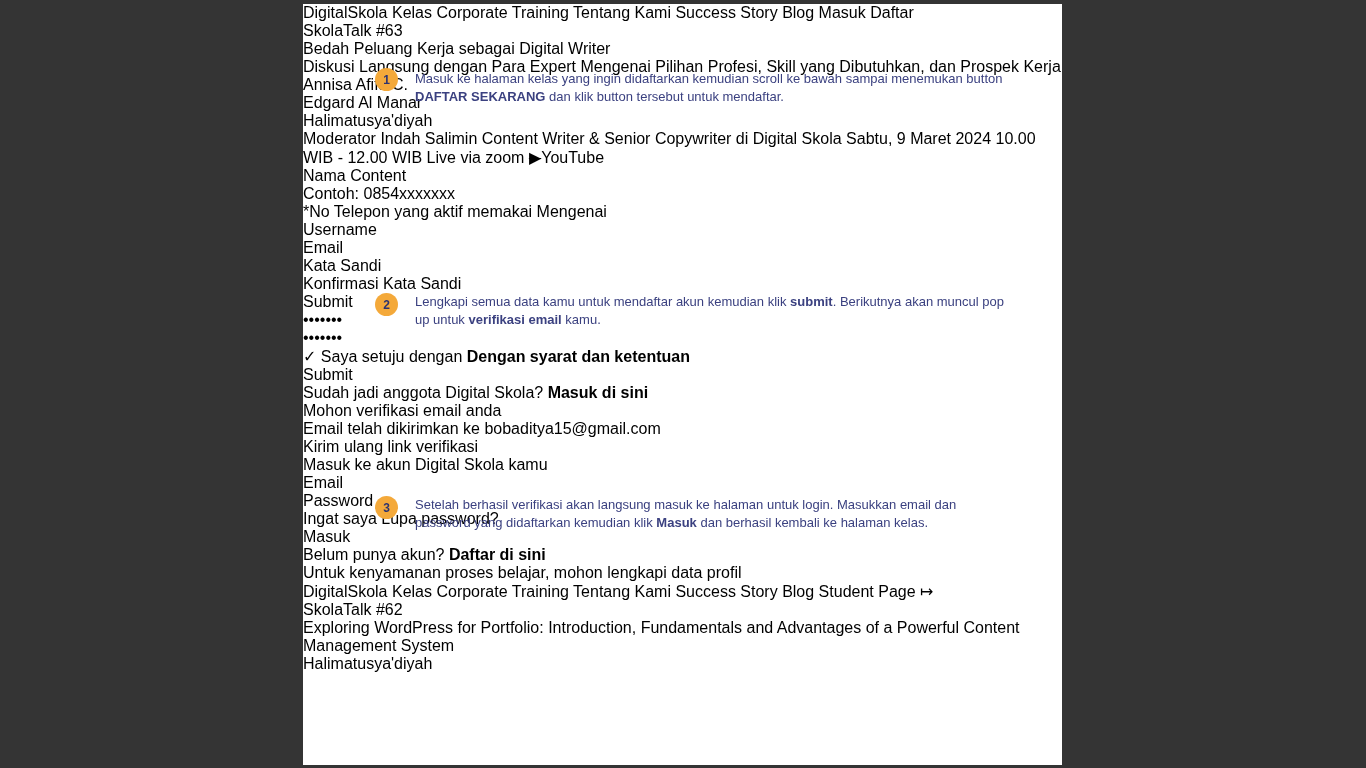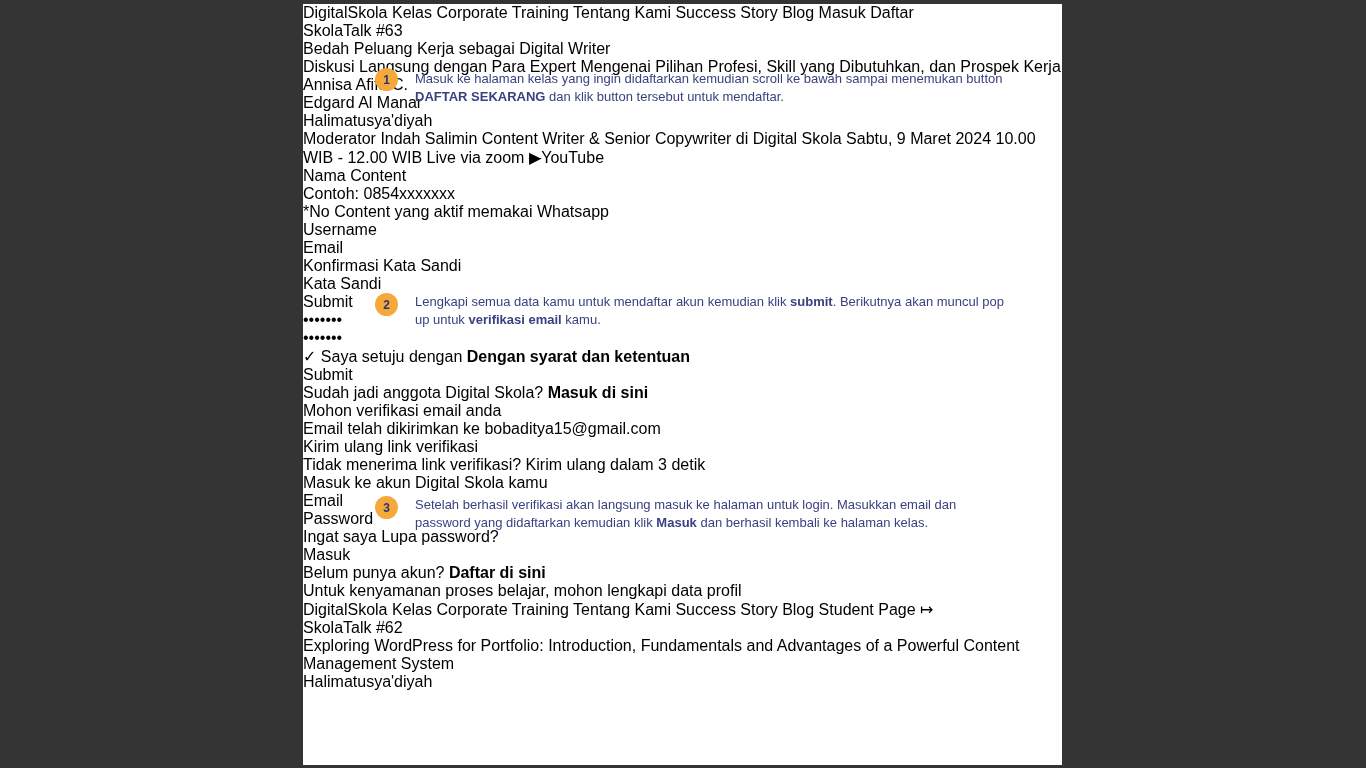--- a/index.html
+++ b/index.html
@@ -230,25 +230,25 @@
   <div class="step-badge" style="left:72px;top:289px">
     <span>2</span>
   </div>
   <p class="step-text" style="left:112px;top:289px;width:594px">
     <span>Lengkapi semua data kamu untuk mendaftar akun kemudian klik </span><b>submit</b><span>. Berikutnya akan muncul pop up untuk </span><b>verifikasi email</b><span> kamu.</span>
   </p>
 
   <div class="form1" style="left:110px;top:338px">
     <div class="fi"><span>Nama Content</span></div>
     <div class="fi"><span>Contoh: 0854xxxxxxx</span></div>
-    <div class="fhelp">*No Content yang aktif memakai Whatsapp</div>
+    <div class="fhelp">*No Telepon yang aktif memakai Mengenai</div>
     <div class="fi"><span>Username</span></div>
     <div class="fi"><span>Email</span></div>
+    <div class="fi"><span>Kata Sandi</span><span class="eye"></span></div>
     <div class="fi"><span>Konfirmasi Kata Sandi</span><span class="eye"></span></div>
-    <div class="fi"><span>Kata Sandi</span><span class="eye"></span></div>
     <div class="f1-submit">Submit</div>
   </div>
 
   <div class="yarrow" style="left:254px;top:377px"></div>
 
   <div class="form2" style="left:303px;top:344px">
     <div class="f2-partial"></div>
     <div class="fi2"><span>•••••••</span><span class="eye"></span></div>
     <div class="fi2"><span>•••••••</span><span class="eye"></span></div>
     <div class="agree2">
@@ -267,21 +267,20 @@
     <div class="pp-title">Mohon verifikasi email anda</div>
     <div class="pp-sub">Email telah dikirimkan ke bobaditya15@gmail.com</div>
     <div class="pp-env">
       <div class="pp-psl"></div>
       <div class="pp-psr"></div>
       <div class="pp-paper"></div>
       <div class="pp-flap"></div>
       <div class="pp-body"></div>
     </div>
     <div class="pp-btn">Kirim ulang link verifikasi</div>
-    <div class="pp-note">Tidak menerima link verifikasi? Kirim ulang dalam 3 detik</div>
     <div class="pp-corner"></div>
   </div>
 
   <div class="step-badge" style="left:72px;top:492px">
     <span>3</span>
   </div>
   <p class="step-text" style="left:112px;top:492px;width:585px">
     <span>Setelah berhasil verifikasi akan langsung masuk ke halaman untuk login. Masukkan email dan password yang didaftarkan kemudian klik </span><b>Masuk</b><span> dan berhasil kembali ke halaman kelas.</span>
   </p>
 

